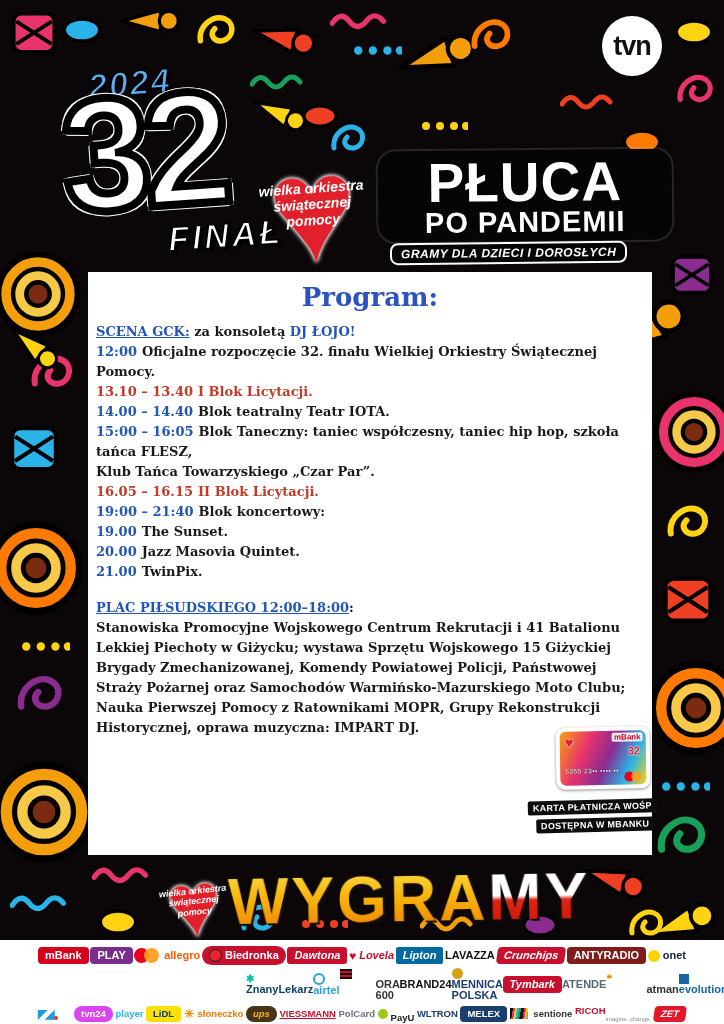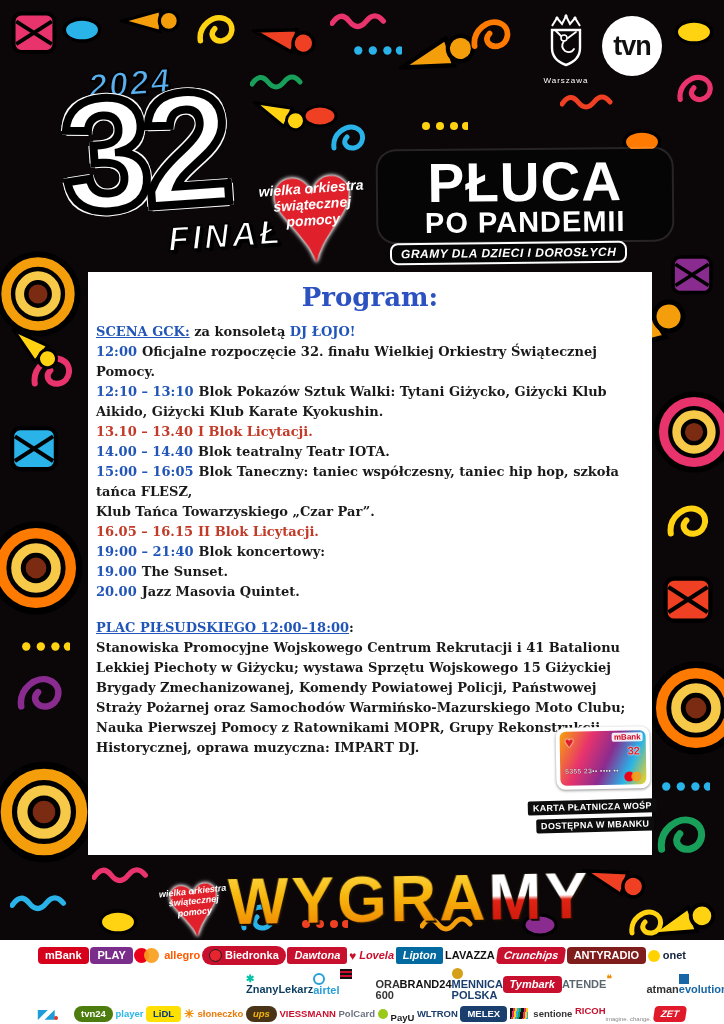--- a/index.html
+++ b/index.html
@@ -184,52 +184,40 @@
       <div>pomocy</div>
     </div>
   </div>
 
   <div class="titlebox">
     <div class="t1">PŁUCA</div>
     <div class="t2">PO PANDEMII</div>
   </div>
   <div class="subbar">GRAMY DLA DZIECI I DOROSŁYCH</div>
 
-  <div class="wawa">
-    <svg width="44" height="56" viewBox="0 0 44 56">
-      <path d="M8 12 L13 4 L18 10 L22 2 L26 10 L31 4 L36 12" fill="none" stroke="#fff" stroke-width="2"></path>
-      <circle cx="13" cy="4" r="1.6" fill="#fff"></circle>
-        <circle cx="22" cy="2" r="1.6" fill="#fff"></circle>
-        <circle cx="31" cy="4" r="1.6" fill="#fff"></circle>
-      <path d="M8 16 h28 v18 q0 12 -14 17 q-14 -5 -14 -17 z" fill="none" stroke="#fff" stroke-width="2.4"></path>
-      <circle cx="20" cy="24" r="3" fill="none" stroke="#fff" stroke-width="1.6"></circle>
-      <path d="M20 27 q-4 6 1 10 q6 3 9 -2 M17 22 l-5 -5 M24 24 l8 -6" fill="none" stroke="#fff" stroke-width="1.8" stroke-linecap="round"></path>
-    </svg>
-    <div class="wlabel">Warszawa</div>
-  </div>
   <div class="tvncirc">
     <span>tvn</span>
   </div>
 
   <div class="panel">
     <div class="pheading">Program:</div>
     <div class="pbody">
       <div class="pline">
         <span class="lnk">SCENA GCK:</span><span class="x"> za konsoletą </span><span class="blue">DJ ŁOJO!</span>
       </div>
       <div class="pline" data-style="blue"><span class="t">12:00</span><span class="x">Oficjalne rozpoczęcie 32. finału Wielkiej Orkiestry Świątecznej Pomocy.</span></div>
-      <div class="pline" data-style="blue"><span class="t">12:10 – 13:10</span><span class="x">Blok Pokazów Sztuk Walki: Tytani Giżycko, Giżycki Klub Aikido, Giżycki Klub Karate Kyokushin.</span></div>
       <div class="pline" data-style="red"><span class="t">13.10 – 13.40</span><span class="x">I Blok Licytacji.</span></div>
       <div class="pline" data-style="blue"><span class="t">14.00 – 14.40</span><span class="x">Blok teatralny Teatr IOTA.</span></div>
       <div class="pline" data-style="blue"><span class="t">15:00 – 16:05</span><span class="x">Blok Taneczny: taniec współczesny, taniec hip hop, szkoła tańca FLESZ,</span></div>
       <div class="pline" data-style="blue"><span class="t"></span><span class="x">Klub Tańca Towarzyskiego „Czar Par”.</span></div>
       <div class="pline" data-style="red"><span class="t">16.05 – 16.15</span><span class="x">II Blok Licytacji.</span></div>
       <div class="pline" data-style="blue"><span class="t">19:00 – 21:40</span><span class="x">Blok koncertowy:</span></div>
       <div class="pline" data-style="blue"><span class="t">19.00</span><span class="x">The Sunset.</span></div>
       <div class="pline" data-style="blue"><span class="t">20.00</span><span class="x">Jazz Masovia Quintet.</span></div>
+      <div class="pline" data-style="blue"><span class="t">21.00</span><span class="x">TwinPix.</span></div>
       <div class="pline plachdr">
         <span class="lnk">PLAC PIŁSUDSKIEGO 12:00–18:00</span><span class="x">:</span>
       </div>
       <div class="pline"><span class="x">Stanowiska Promocyjne Wojskowego Centrum Rekrutacji i 41 Batalionu Lekkiej Piechoty w Giżycku;  wystawa Sprzętu Wojskowego 15 Giżyckiej Brygady Zmechanizowanej, Komendy Powiatowej Policji, Państwowej Straży Pożarnej oraz  Samochodów Warmińsko-Mazurskiego Moto Clubu; Nauka Pierwszej Pomocy z Ratownikami MOPR, Grupy Rekonstrukcji Historycznej, oprawa muzyczna: IMPART DJ.</span></div>
     </div>
   </div>
 
   <div class="card">
     <div class="card-art">
       <span class="card-heart">♥</span>
@@ -336,38 +324,38 @@
           <span class="lb" style="color: rgb(23, 102, 166);">ZAiKS</span>
         </span>
         <span class="chip">
           <span class="lb" style="color: rgb(245, 130, 11);">kręcioła.tv</span>
         </span>
       </div>
     <div class="s-row row3">
         <span class="chip">
           <span class="ic ic-tvn-mark">◤◢</span>
         </span>
-        <span class="chip has-bg" style="background: #4d7c0f; border-radius: 10px; margin-left: 12px;">
+        <span class="chip has-bg" style="background: #d946ef; border-radius: 10px; margin-left: 12px;">
           <span class="lb" style="color: rgb(255, 255, 255);">tvn24</span>
         </span>
         <span class="chip">
           <span class="lb" style="color: rgb(41, 182, 232);">player</span>
         </span>
         <span class="chip has-bg" style="background: rgb(255, 224, 0);">
           <span class="lb" style="color: rgb(0, 55, 123);">LiDL</span>
         </span>
         <span class="chip">
           <span class="ic ic-sun">☀</span>
           <span class="lb" style="color: rgb(232, 123, 12);">słoneczko</span>
         </span>
         <span class="chip has-bg" style="background: rgb(74, 52, 23); border-radius: 10px;">
           <span class="lb it" style="color: rgb(245, 181, 12);">ups</span>
         </span>
         <span class="chip">
-          <span class="lb" style="color: rgb(200, 16, 46);">VIESSMANN</span>
+          <span class="lb" style="color: rgb(200, 16, 46); text-decoration: underline;">VIESSMANN</span>
         </span>
         <span class="chip">
           <span class="lb" style="color: rgb(107, 114, 128);">PolCard</span>
         </span>
         <span class="chip">
           <span class="ic ic-dot-green"></span>
           <span class="lb" style="color: rgb(26, 26, 26); margin-top: 8px;">PayU</span>
         </span>
         <span class="chip">
           <span class="lb" style="color: rgb(26, 62, 110);">WLTRON</span>

